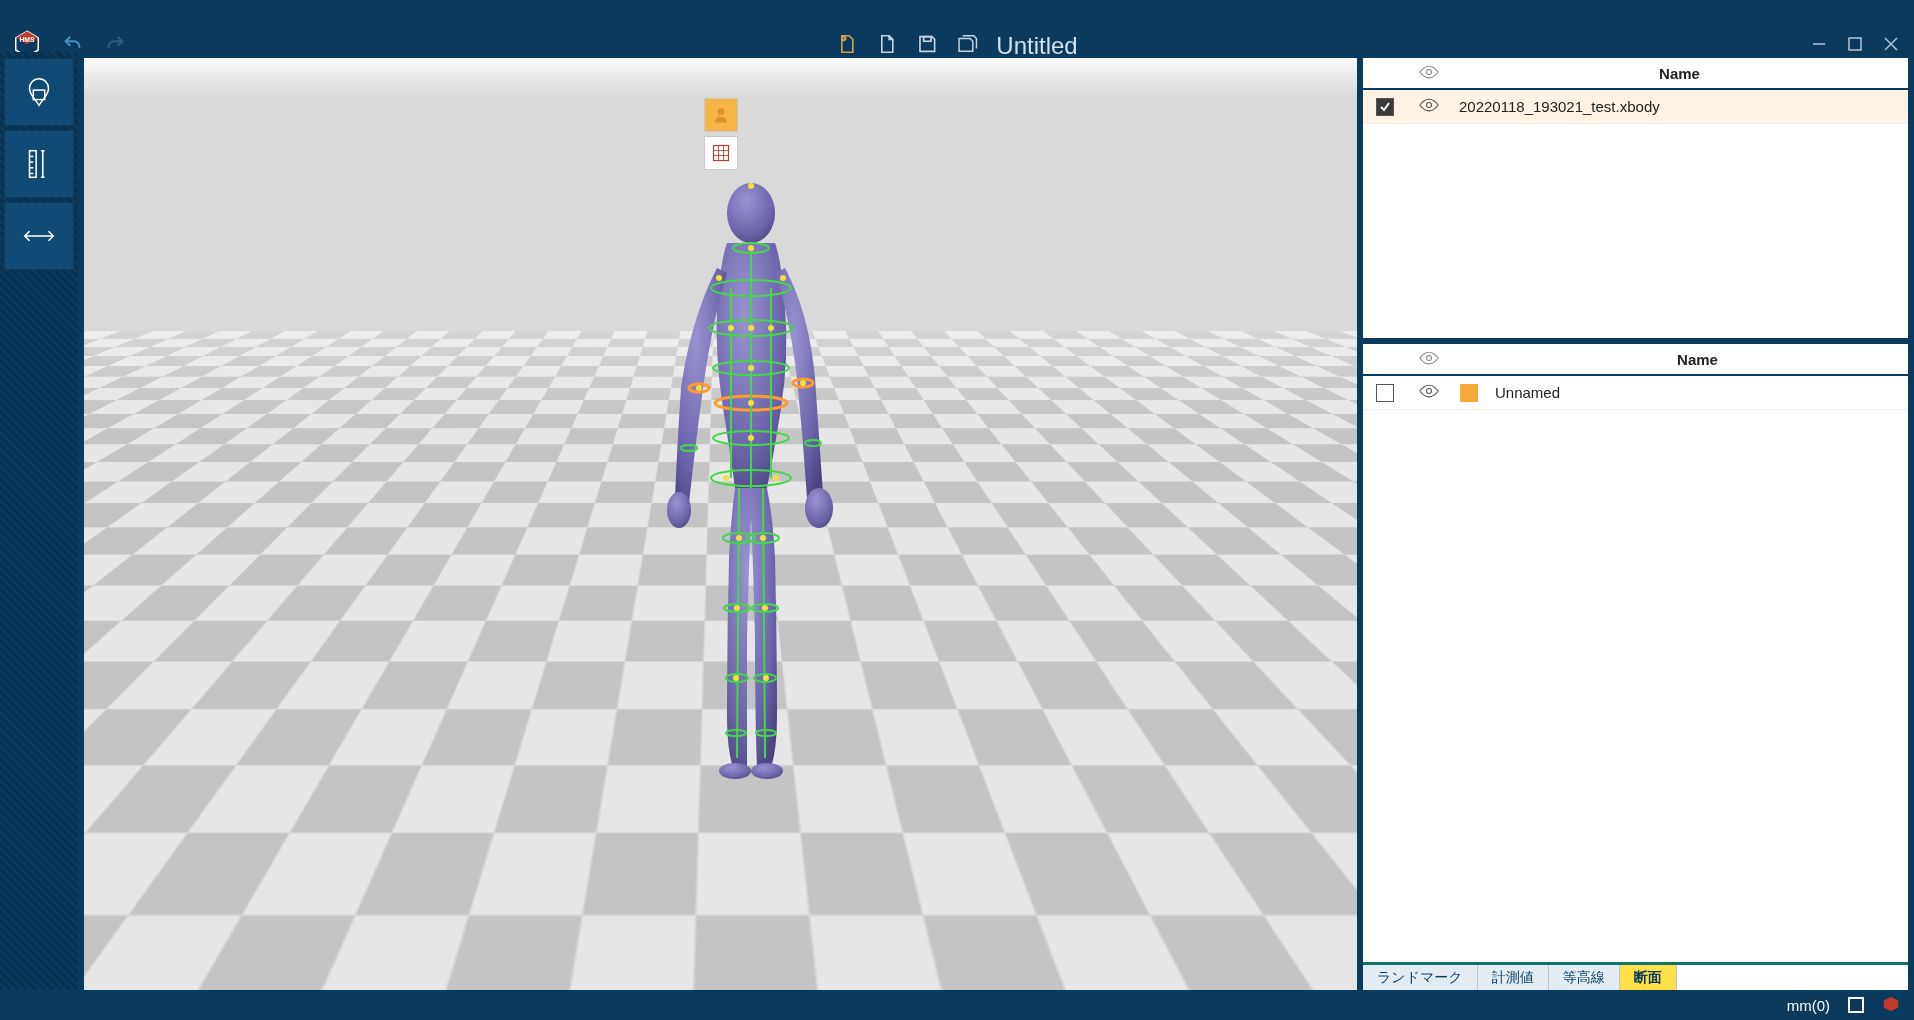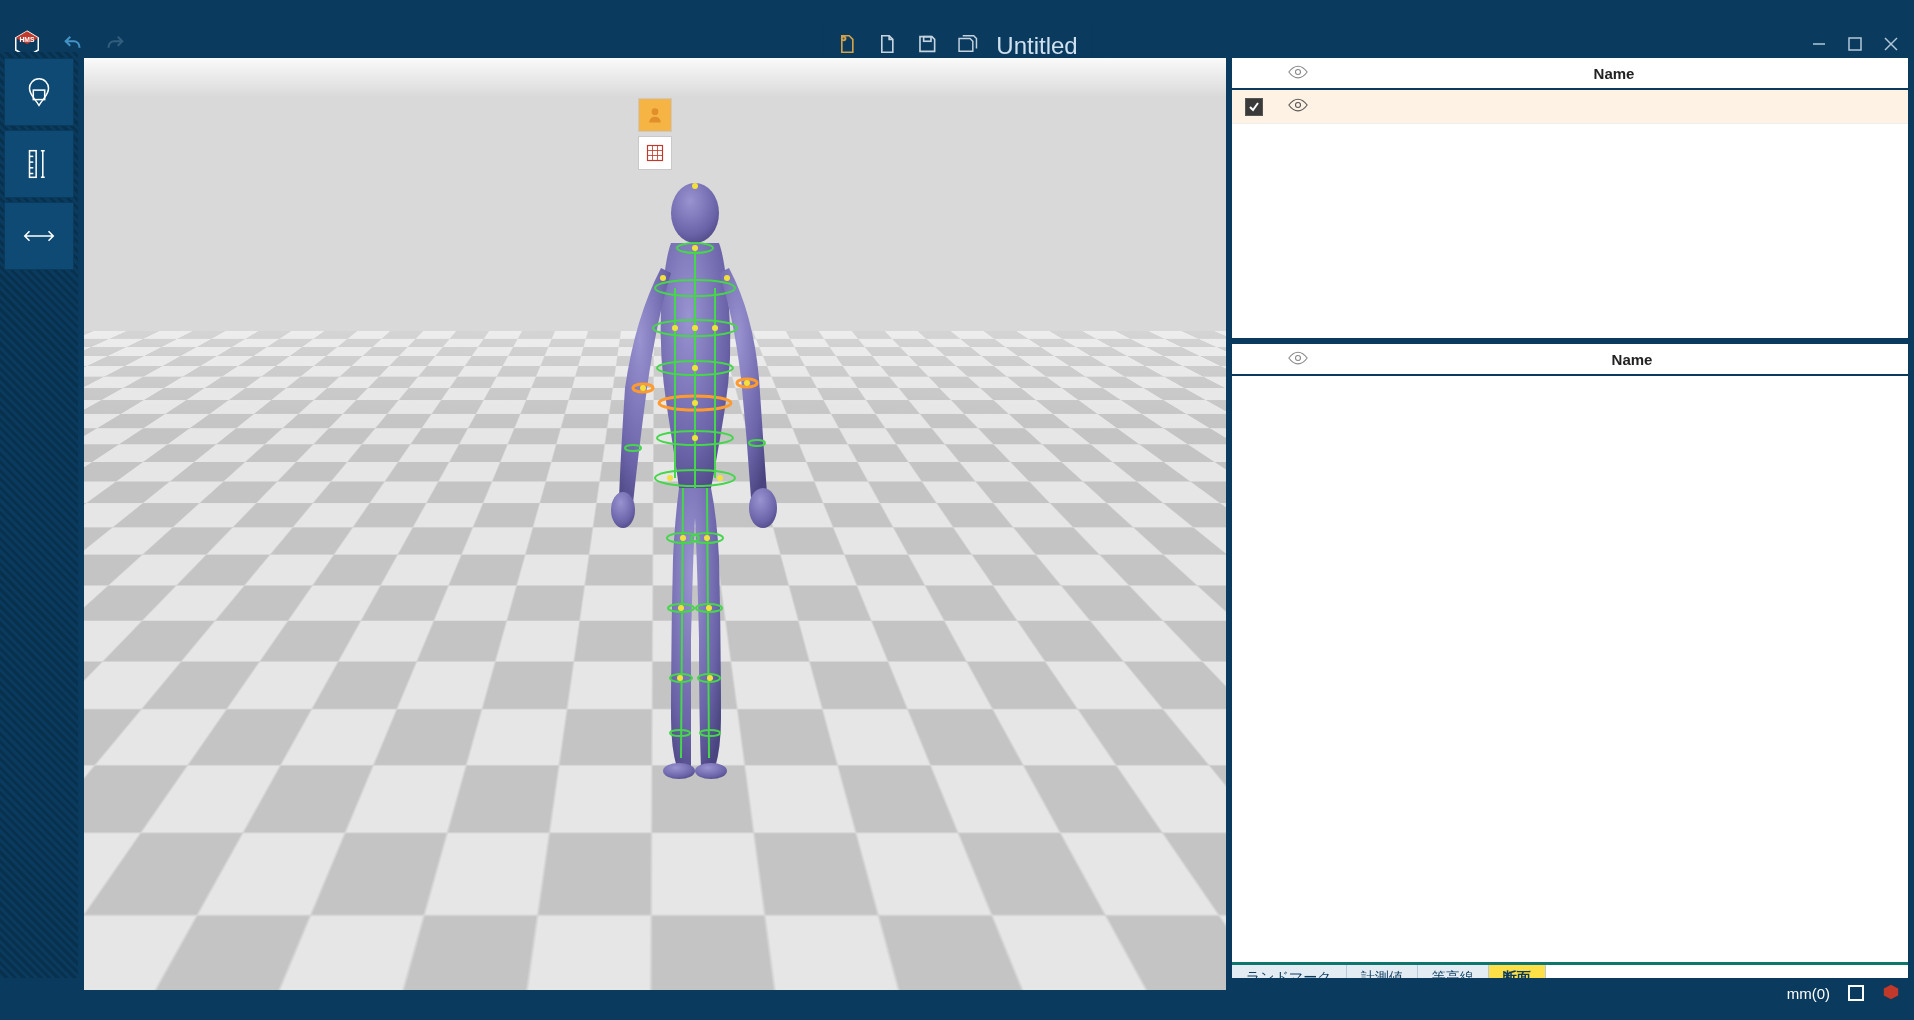--- a/index.html
+++ b/index.html
@@ -74,21 +74,21 @@
   .landmark { fill: #f2e13c; }
   .bodyline { stroke: #45d64b; stroke-width: 2; fill: none; }
   .bodyline.orange { stroke: #ff9a2e; stroke-width: 3; }
 
   
   .orient-cube { position: absolute; right: 30px; bottom: 20px; width: 90px; height: 90px; }
   .orient-cube svg { width: 100%; height: 100%; }
   .cube-face-text { font: bold 22px sans-serif; fill: #fff; }
 
   
-  .right-pane { width: 682px; display:flex; flex-direction:column; gap:6px; padding:6px 6px 0 0; }
+  .right-pane { width: 551px; display:flex; flex-direction:column; gap:6px; padding:6px 6px 0 0; }
   .panel { background:#fff; flex:1; display:flex; flex-direction:column; overflow:hidden; }
   .panel.top { flex: 0 0 280px; }
 
   .panel-header {
     height: 32px; border-bottom: 2px solid #0a3a5e; display:flex; align-items:center;
     font-size: 15px; color:#222; background:#fff;
   }
   .ph-col { display:flex; align-items:center; justify-content:center; }
   .ph-check { width: 44px; }
   .ph-eye { width: 44px; }
@@ -109,21 +109,21 @@
   .chk.on svg { stroke:#fff; }
   .eye-icon svg { width:20px; height:14px; }
 
   .panel-tabs { display:flex; height:28px; border-top:3px solid #0f766e; }
   .ptab { padding:0 14px; font-size:14px; display:flex; align-items:center; background:#e3ecf3;
     border-right:1px solid #b9c9d6; cursor:pointer; color:#0a3a5e; }
   .ptab.active { background:#fde047; font-weight:600; }
 
   
   .statusbar {
-    position:absolute; bottom:12px; left:0; right:0; height:30px;
+    position:absolute; bottom:0; left:0; right:0; height:30px;
     background:#0a3a5e; display:flex; align-items:center; justify-content:flex-end;
     gap:18px; padding-right:14px; color:#fff; font-size:15px;
   }
   .statusbar .sq { width:16px; height:16px; border:2px solid #fff; }
   .statusbar .ic svg { width:18px; height:18px; }
 </style>
 </head>
 <body>
 
 <div class="titlebar">
@@ -353,34 +353,50 @@
                 <path d="M2 6l3 3 5-7" fill="none" stroke-width="2"></path>
               </svg>
           </div>
         </div>
         <div class="pr-eye">
           <span class="eye-icon"><svg viewBox="0 0 24 16">
                 <path d="M1 8s5-7 11-7 11 7 11 7-5 7-11 7S1 8 1 8z" fill="none" stroke="#555" stroke-width="1.3"></path>
                 <circle cx="12" cy="8" r="3" fill="none" stroke="#555" stroke-width="1.3"></circle>
               </svg></span>
         </div>
+        <div class="pr-name">20220118_193021_test.xbody</div>
       </div>
     </div>
 
     <div class="panel">
       <div class="panel-header">
         <div class="ph-col ph-check"></div>
         <div class="ph-col ph-eye">
           <span class="eye-icon"><svg viewBox="0 0 24 16">
                 <path d="M1 8s5-7 11-7 11 7 11 7-5 7-11 7S1 8 1 8z" fill="none" stroke="#888" stroke-width="1.3"></path>
                 <circle cx="12" cy="8" r="3" fill="none" stroke="#888" stroke-width="1.3"></circle>
               </svg></span>
         </div>
         <div class="ph-col ph-color"></div>
         <div class="ph-col ph-name">Name</div>
+      </div>
+      <div class="panel-row">
+        <div class="pr-check">
+          <div class="chk"></div>
+        </div>
+        <div class="pr-eye">
+          <span class="eye-icon"><svg viewBox="0 0 24 16">
+                <path d="M1 8s5-7 11-7 11 7 11 7-5 7-11 7S1 8 1 8z" fill="none" stroke="#555" stroke-width="1.3"></path>
+                <circle cx="12" cy="8" r="3" fill="none" stroke="#555" stroke-width="1.3"></circle>
+              </svg></span>
+        </div>
+        <div class="pr-color">
+            <div class="swatch"></div>
+          </div>
+        <div class="pr-name">Unnamed</div>
       </div>
       <div style="flex:1"></div>
       <div class="panel-tabs">
         <div class="ptab">ランドマーク</div>
         <div class="ptab">計測値</div>
         <div class="ptab">等高線</div>
         <div class="ptab active">断面</div>
       </div>
     </div>
   </div>

